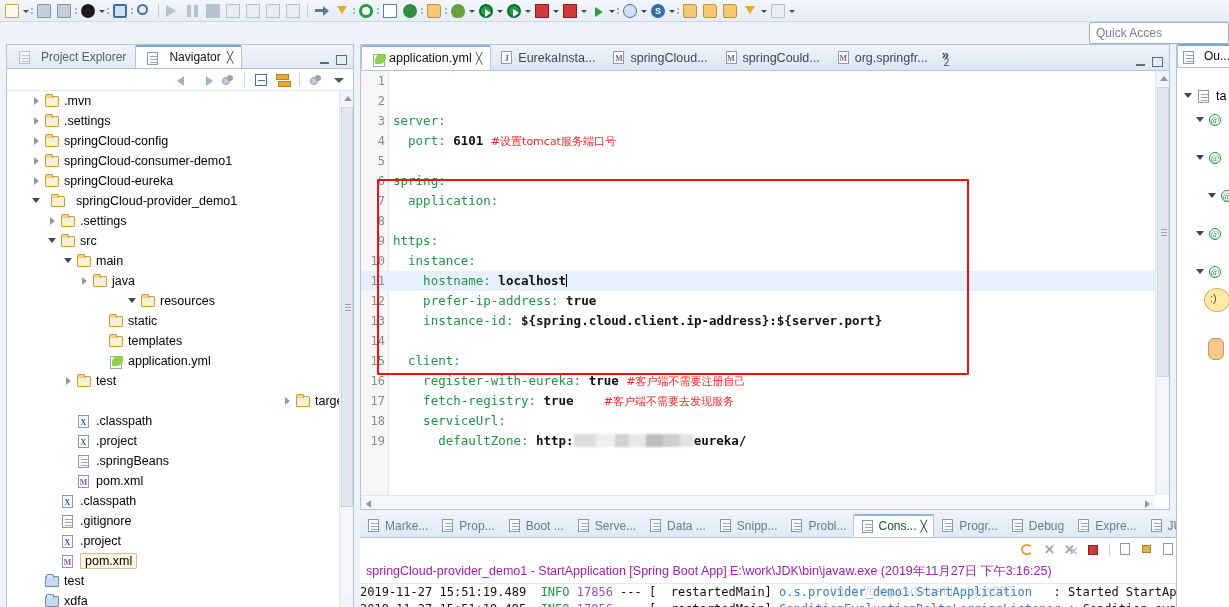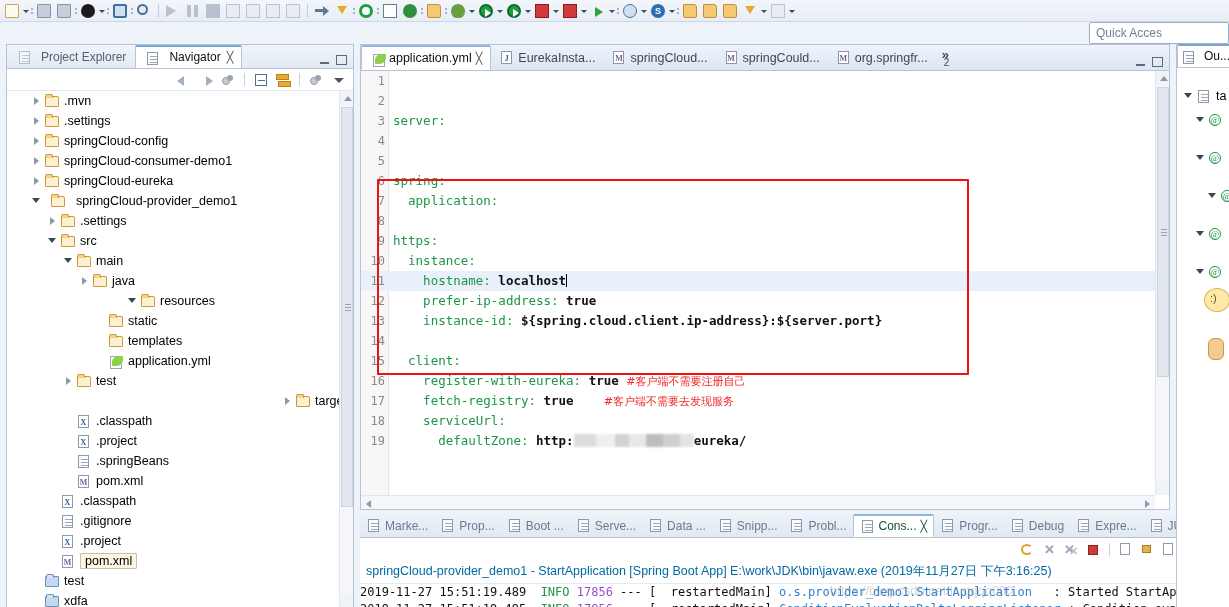--- a/index.html
+++ b/index.html
@@ -284,21 +284,21 @@
     border-bottom-color: #fff; border-top: 2px solid #8fb4dd; border-radius: 2px 2px 0 0;
   }
   .ctab .ci { width: 15px; height: 15px; position: relative; flex: 0 0 auto; }
   .console-toolbar {
     height: 22px; display: flex; align-items: center; justify-content: flex-end;
     gap: 3px; padding-right: 6px; background: #fff;
   }
   .cbtn { width: 19px; height: 17px; position: relative; }
   .cbtn.pressed { background: #e3ecf7; border: 1px solid #9fb6d0; border-radius: 2px; }
   .console-head {
-    font-size: 12.5px; color: #0369a1; padding: 3px 0 3px 6px;
+    font-size: 12.5px; color: #a21caf; padding: 3px 0 3px 6px;
     border-bottom: 1px solid #e6e9ee; background: #fff; white-space: nowrap; overflow: hidden;
   }
   .console-body {
     background: #fff; font-family: "DejaVu Sans Mono", monospace; font-size: 12px;
     overflow: hidden; position: relative;
   }
   .logline { height: 17px; line-height: 17px; white-space: pre; }
   .lg-date { color: #101010; }
   .lg-info { color: #1d9646; }
   .lg-pid { color: #9b4dca; }
@@ -757,21 +757,21 @@
           <div class="vbtn-max"></div>
         </div>
       </div>
 
     <div class="code-area" style="position:absolute; left:0; top:26px; right:0; bottom:0;">
       <div class="gutter"></div>
       <div class="code-lines" id="code-lines">
           <div class="cline"><span class="ln">1</span><span class="ct"></span></div>
           <div class="cline"><span class="ln">2</span><span class="ct"></span></div>
           <div class="cline"><span class="ln">3</span><span class="ct"><span class="k">server:</span></span></div>
-          <div class="cline"><span class="ln">4</span></div>
+          <div class="cline"><span class="ln">4</span><span class="ct"><span class="k">  port: </span><span class="v">6101</span><span class="plain-t"> </span><span class="cm">#设置tomcat服务端口号</span></span></div>
           <div class="cline"><span class="ln">5</span><span class="ct"></span></div>
           <div class="cline"><span class="ln">6</span><span class="ct"><span class="k">spring:</span></span></div>
           <div class="cline"><span class="ln">7</span><span class="ct"><span class="k">  application:</span></span></div>
           <div class="cline"><span class="ln">8</span></div>
           <div class="cline"><span class="ln">9</span><span class="ct"><span class="k">https:</span></span></div>
           <div class="cline"><span class="ln">10</span><span class="ct"><span class="k">  instance:</span></span></div>
           <div class="cline hl"><span class="ln">11</span><span class="ct"><span class="k">    hostname: </span><span class="v">localhost</span><span class="caret"></span></span></div>
           <div class="cline"><span class="ln">12</span><span class="ct"><span class="k">    prefer-ip-address: </span><span class="v">true</span></span></div>
           <div class="cline"><span class="ln">13</span><span class="ct"><span class="k">    instance-id: </span><span class="v">${spring.cloud.client.ip-address}:${server.port}</span></span></div>
           <div class="cline"><span class="ln">14</span><span class="ct"></span></div>

